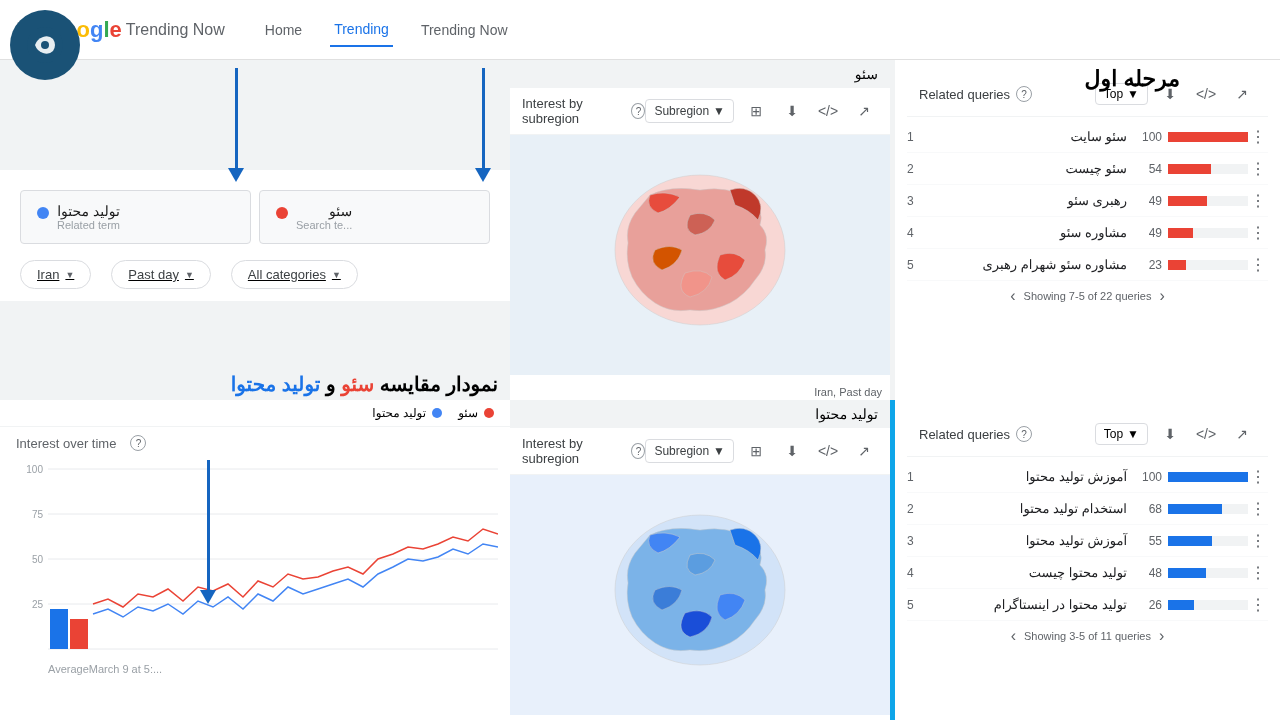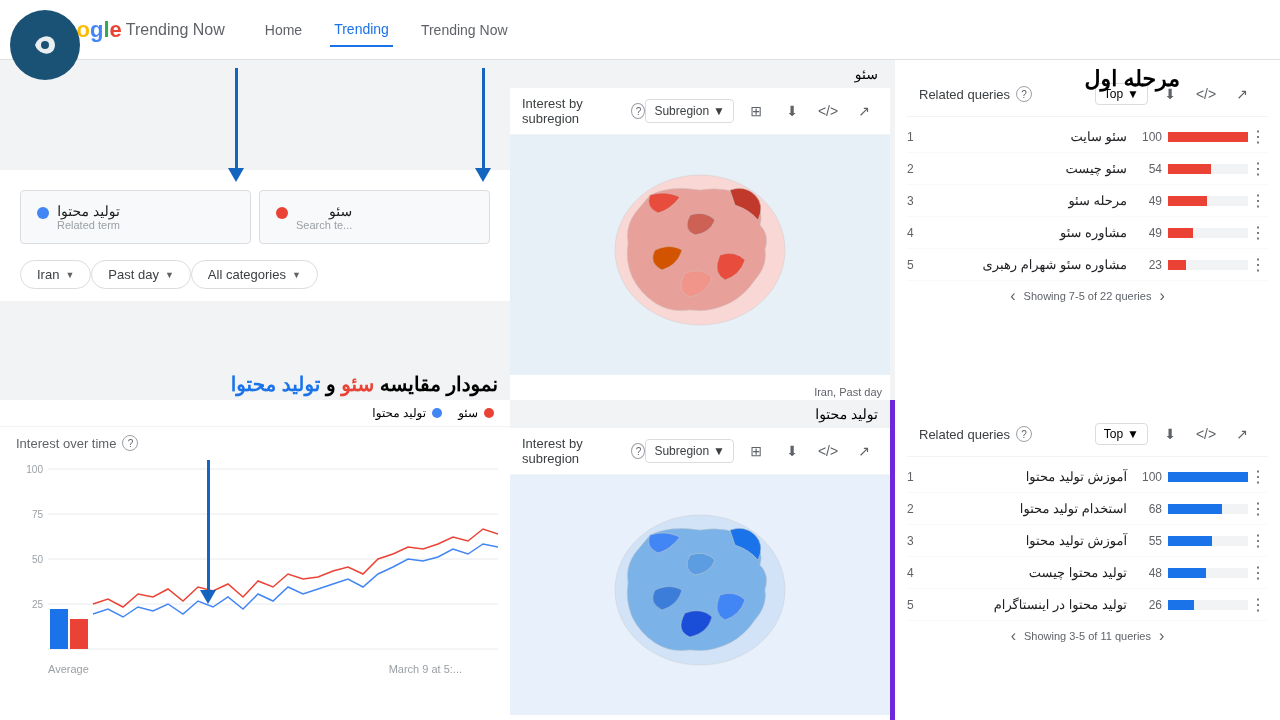--- a/index.html
+++ b/index.html
@@ -133,22 +133,23 @@
       margin-top: 4px;
     }
 
     .search-term-inner {
       display: flex;
       align-items: flex-start;
     }
 
     .filters-row {
       display: flex;
-      gap: 0;
+      gap: 20px;
       flex-wrap: wrap;
+      text-decoration: underline;
     }
 
     .filter-btn {
       background: #fff;
       border: 1px solid #dadce0;
       border-radius: 20px;
       padding: 6px 16px;
       font-size: 13px;
       color: #3c4043;
       cursor: pointer;
@@ -332,21 +333,21 @@
       z-index: 30;
     }
 
     
     .bottom-half {
       position: absolute;
       top: 340px;
       left: 0;
       right: 0;
       bottom: 0;
-      background: #6d28d9;
+      background: #0ea5e9;
     }
 
     
     .chart-panel {
       position: absolute;
       top: 0;
       left: 0;
       width: 510px;
       bottom: 0;
       background: #fff;
@@ -554,21 +555,21 @@
     <span class="query-num">2</span>
     <span class="query-text">سئو چیست</span>
     <span class="query-score">54</span>
     <div class="query-bar-container">
       <div class="query-bar red" style="width:54%;"></div>
     </div>
     <span class="query-more">⋮</span>
   </div>
         <div class="query-row">
     <span class="query-num">3</span>
-    <span class="query-text">مرحله سئو</span>
+    <span class="query-text">رهبری سئو</span>
     <span class="query-score">49</span>
     <div class="query-bar-container">
       <div class="query-bar red" style="width:49%;"></div>
     </div>
     <span class="query-more">⋮</span>
   </div>
         <div class="query-row">
     <span class="query-num">4</span>
     <span class="query-text">مشاوره سئو</span>
     <span class="query-score">49</span>
@@ -608,21 +609,21 @@
         <div class="legend-item">
           <div class="legend-dot" style="background:#4285f4;"></div>
           <span>تولید محتوا</span>
         </div>
         <div class="legend-item">
           <div class="legend-dot" style="background:#ea4335;"></div>
           <span>سئو</span>
         </div>
       </div>
 
-      <div style="padding: 8px 16px 0 16px; display: flex; align-items: center; gap: 6px;">
+      <div style="padding: 8px 16px 0 16px; display: flex; align-items: center; gap: 14px;">
         <span style="font-size: 13px; color: #5f6368;">Interest over time</span>
         <span class="info-icon">?</span>
       </div>
 
       <div class="arrow-down" style="left: 200px; top: 60px; position: absolute;">
         <div class="arrow-shaft" style="height: 130px;"></div>
         <div class="arrow-head"></div>
       </div>
 
       <div style="padding: 8px 8px 0 8px; position: relative;">
@@ -641,21 +642,21 @@
 
           <rect x="42" y="150" width="18" height="40" fill="#1a73e8"></rect>
           <rect x="62" y="160" width="18" height="30" fill="#ea4335"></rect>
 
           <polyline points="85,145 100,140 115,148 130,135 145,138 160,130 175,142 190,128 205,132 220,125 235,138 250,122 265,128 280,115 295,120 310,118 325,112 340,108 355,115 370,100 385,95 400,88 415,90 430,85 445,78 460,82 475,70 490,75" fill="none" stroke="#ea4335" stroke-width="1.5"></polyline>
 
           <polyline points="85,155 100,150 115,158 130,148 145,152 160,145 175,155 190,142 205,148 220,138 235,150 250,135 265,142 280,128 295,135 310,130 325,125 340,120 355,128 370,115 385,108 400,100 415,102 430,98 445,90 460,95 475,85 490,88" fill="none" stroke="#4285f4" stroke-width="1.5"></polyline>
         </svg>
 
         
-        <div style="display: flex; justify-content: space-between; padding: 0 40px; font-size: 11px; color: #9aa0a6;">
+        <div style="display: flex; justify-content: flex-start; padding: 0 40px; font-size: 11px; color: #9aa0a6;">
           <span>Average</span>
           <span>March 9 at 5:...</span>
         </div>
       </div>
     </div>
 
     <div class="map-panel-bottom">
 
       <div style="background: #f1f3f4; padding: 6px 12px; font-size: 14px; direction: rtl; font-weight: 500;">تولید محتوا</div>
       <div class="panel-header">

